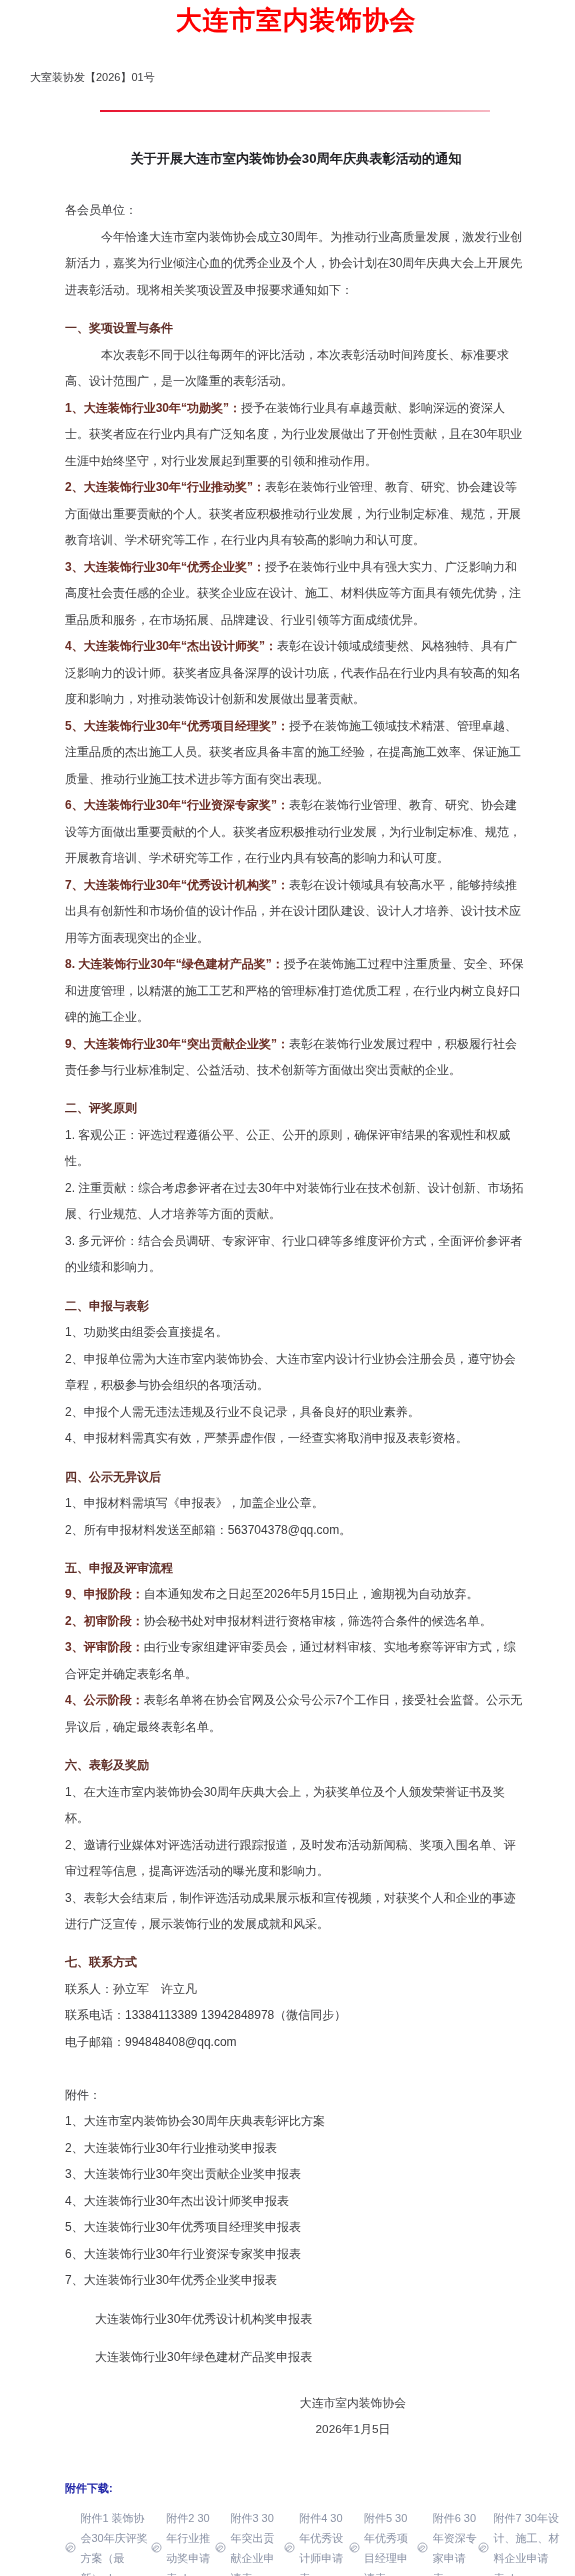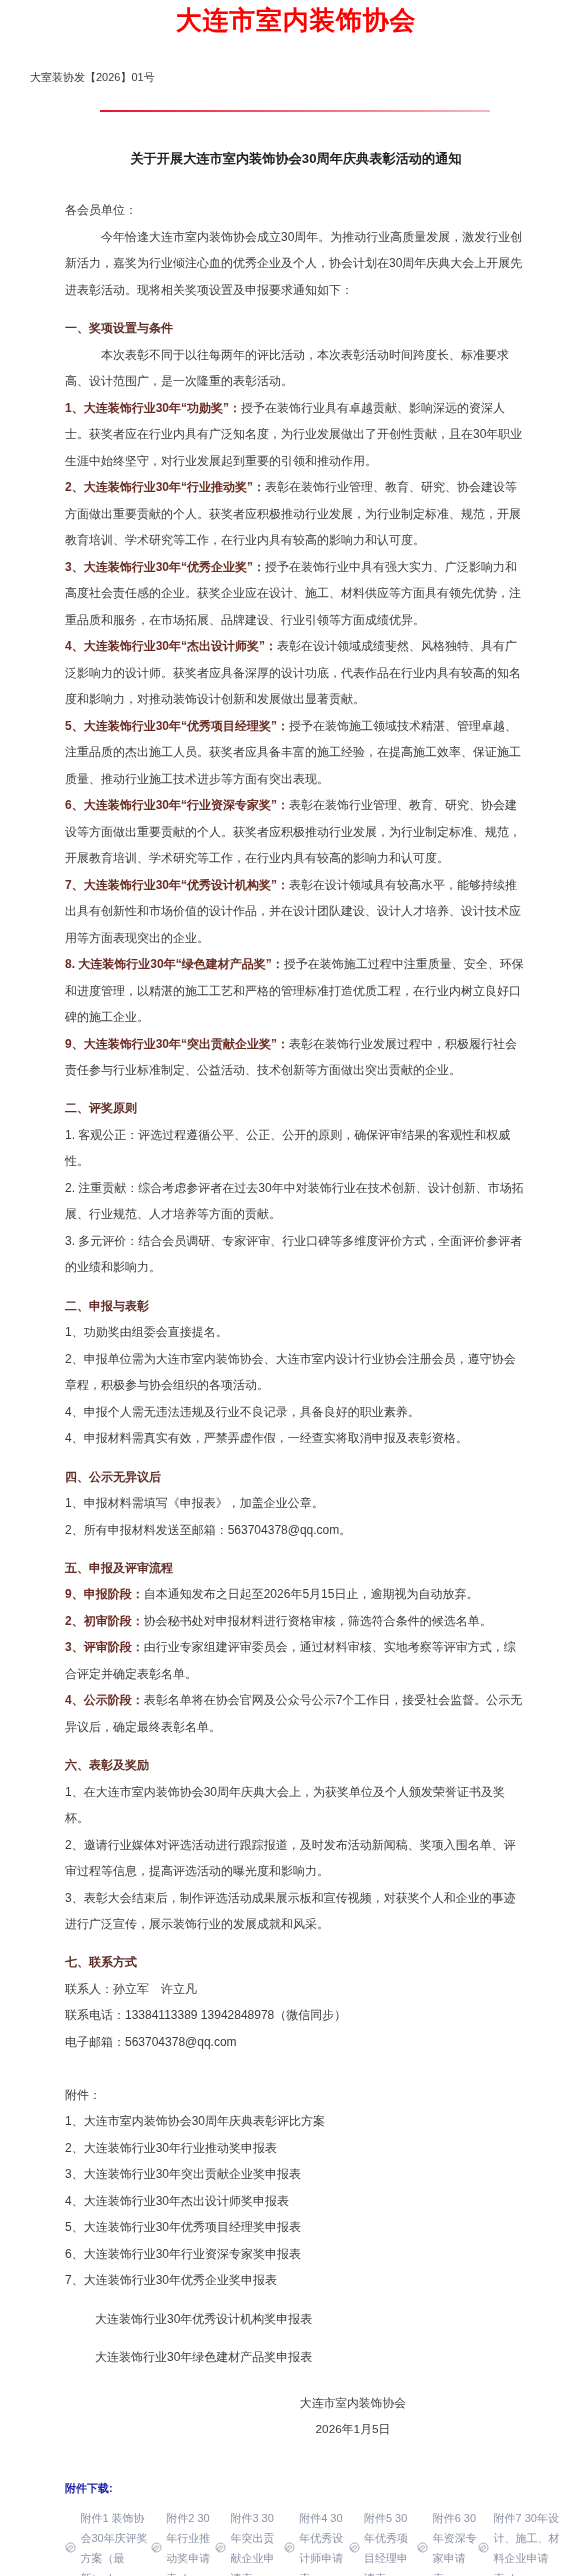--- a/index.html
+++ b/index.html
@@ -117,38 +117,38 @@
       <p class="para"><span class="lead">7、大连装饰行业30年“优秀设计机构奖”：</span>表彰在设计领域具有较高水平，能够持续推出具有创新性和市场价值的设计作品，并在设计团队建设、设计人才培养、设计技术应用等方面表现突出的企业。</p>
       <p class="para"><span class="lead">8. 大连装饰行业30年“绿色建材产品奖”：</span>授予在装饰施工过程中注重质量、安全、环保和进度管理，以精湛的施工工艺和严格的管理标准打造优质工程，在行业内树立良好口碑的施工企业。</p>
       <p class="para"><span class="lead">9、大连装饰行业30年“突出贡献企业奖”：</span>表彰在装饰行业发展过程中，积极履行社会责任参与行业标准制定、公益活动、技术创新等方面做出突出贡献的企业。</p>
       <p class="heading">二、评奖原则</p>
       <p class="para">1. 客观公正：评选过程遵循公平、公正、公开的原则，确保评审结果的客观性和权威性。</p>
       <p class="para">2. 注重贡献：综合考虑参评者在过去30年中对装饰行业在技术创新、设计创新、市场拓展、行业规范、人才培养等方面的贡献。</p>
       <p class="para">3. 多元评价：结合会员调研、专家评审、行业口碑等多维度评价方式，全面评价参评者的业绩和影响力。</p>
       <p class="heading">二、申报与表彰</p>
       <p class="para">1、功勋奖由组委会直接提名。</p>
       <p class="para">2、申报单位需为大连市室内装饰协会、大连市室内设计行业协会注册会员，遵守协会章程，积极参与协会组织的各项活动。</p>
-      <p class="para">4、申报个人需无违法违规及行业不良记录，具备良好的职业素养。</p>
+      <p class="para">2、申报个人需无违法违规及行业不良记录，具备良好的职业素养。</p>
       <p class="para">4、申报材料需真实有效，严禁弄虚作假，一经查实将取消申报及表彰资格。</p>
       <p class="heading">四、公示无异议后</p>
       <p class="para">1、申报材料需填写《申报表》，加盖企业公章。</p>
       <p class="para">2、所有申报材料发送至邮箱：563704378@qq.com。</p>
       <p class="heading">五、申报及评审流程</p>
       <p class="para"><span class="lead">9、申报阶段：</span>自本通知发布之日起至2026年5月15日止，逾期视为自动放弃。</p>
       <p class="para"><span class="lead">2、初审阶段：</span>协会秘书处对申报材料进行资格审核，筛选符合条件的候选名单。</p>
       <p class="para"><span class="lead">3、评审阶段：</span>由行业专家组建评审委员会，通过材料审核、实地考察等评审方式，综合评定并确定表彰名单。</p>
       <p class="para"><span class="lead">4、公示阶段：</span>表彰名单将在协会官网及公众号公示7个工作日，接受社会监督。公示无异议后，确定最终表彰名单。</p>
       <p class="heading">六、表彰及奖励</p>
       <p class="para">1、在大连市室内装饰协会30周年庆典大会上，为获奖单位及个人颁发荣誉证书及奖杯。</p>
       <p class="para">2、邀请行业媒体对评选活动进行跟踪报道，及时发布活动新闻稿、奖项入围名单、评审过程等信息，提高评选活动的曝光度和影响力。</p>
       <p class="para">3、表彰大会结束后，制作评选活动成果展示板和宣传视频，对获奖个人和企业的事迹进行广泛宣传，展示装饰行业的发展成就和风采。</p>
       <p class="heading">七、联系方式</p>
       <p class="para">联系人：孙立军　许立凡</p>
       <p class="para">联系电话：13384113389 13942848978（微信同步）</p>
-      <p class="para">电子邮箱：563704378@qq.com</p>
+      <p class="para">电子邮箱：994848408@qq.com</p>
       <p class="para gap">附件：</p>
       <p class="para">1、大连市室内装饰协会30周年庆典表彰评比方案</p>
       <p class="para">2、大连装饰行业30年行业推动奖申报表</p>
       <p class="para">3、大连装饰行业30年突出贡献企业奖申报表</p>
       <p class="para">4、大连装饰行业30年杰出设计师奖申报表</p>
       <p class="para">5、大连装饰行业30年优秀项目经理奖申报表</p>
       <p class="para">6、大连装饰行业30年行业资深专家奖申报表</p>
       <p class="para">7、大连装饰行业30年优秀企业奖申报表</p>
       <p class="para indent2">大连装饰行业30年优秀设计机构奖申报表</p>
       <p class="para indent2">大连装饰行业30年绿色建材产品奖申报表</p>

